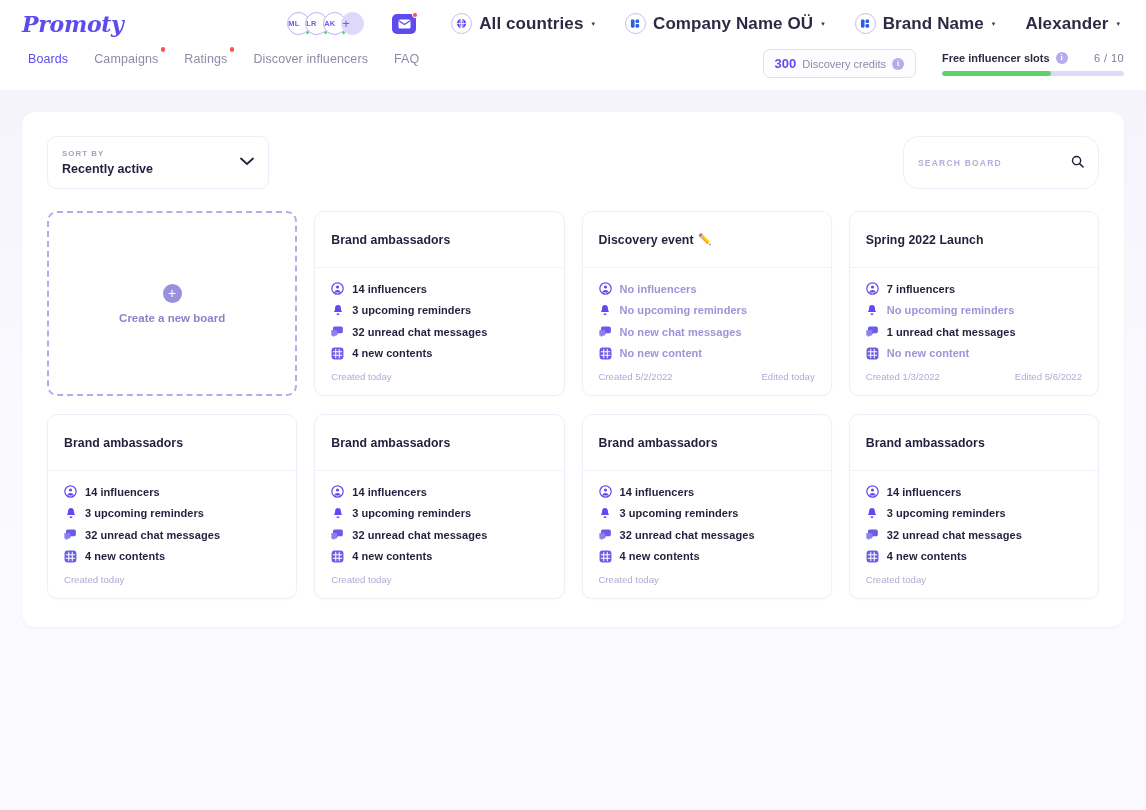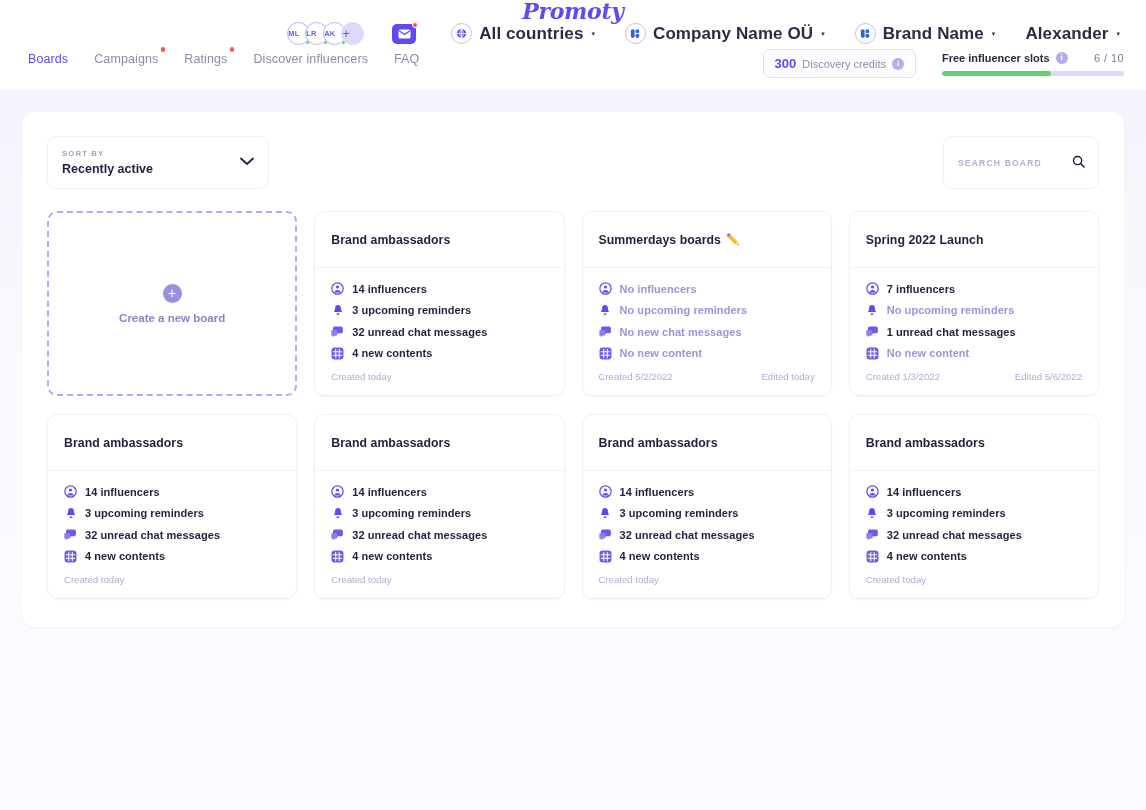--- a/index.html
+++ b/index.html
@@ -18,21 +18,20 @@
   .topbar {
     height: 90px;
     background: #ffffff;
     position: relative;
   }
   .topbar-row1 {
     height: 47px;
     display: flex;
     align-items: center;
     padding: 0 22px 0 22px;
-    flex-direction: column;
   }
   .logo {
     font-family: "DejaVu Serif", serif;
     font-style: italic;
     font-weight: bold;
     font-size: 22px;
     color: #5d4bf0;
     letter-spacing: -0.3px;
     line-height: 1;
     padding-left: 0px;
@@ -181,22 +180,22 @@
     cursor: pointer;
     background: #fff;
   }
   .sortby .col { flex: 1; }
   .sortby .k { font-size: 7.8px; font-weight: bold; color: #a5a1c0; letter-spacing: 1.1px; }
   .sortby .v { font-size: 12.5px; font-weight: bold; color: #241f3d; margin-top: 4px; }
   .sortby .chev { color: #241f3d; font-size: 10px; }
 
   .searchbox {
     margin-left: auto;
-    width: 156px; height: 53px;
-    border: 1px solid #efedfa; border-radius: 9px;
+    width: 196px; height: 53px;
+    border: 1px solid #efedfa; border-radius: 15px;
     display: flex; align-items: center;
     padding: 0 14px;
     background: #fff;
   }
   .searchbox input {
     flex: 1; border: 0; outline: none; background: transparent;
     font-family: "Liberation Sans", sans-serif;
     font-size: 8.5px; font-weight: bold; letter-spacing: 1.2px;
     color: #6b6790;
   }
@@ -447,21 +446,21 @@
               <span class="t">4 new contents</span>
             </div>
           </div>
           <div class="card-foot">
             <span class="c">Created today</span>
           </div>
         </div>
         <div class="card">
           <div class="card-head">
             <div class="card-title">
-              <span>Summerdays boards</span>
+              <span>Discovery event</span>
               <span class="emoji">✏️</span>
             </div>
           </div>
           <div class="card-body">
             <div class="stat empty">
               <span class="ico">
                 <svg width="13" height="13" viewBox="0 0 14 14">
                   <circle cx="7" cy="7" r="6.1" stroke="#5d4bf0" stroke-width="1.3" fill="none"></circle>
                   <circle cx="7" cy="5.4" r="1.7" fill="#5d4bf0"></circle>
                   <path d="M3.5 11.3c0.6-1.9 2-2.7 3.5-2.7s2.9 0.8 3.5 2.7z" fill="#5d4bf0"></path>

